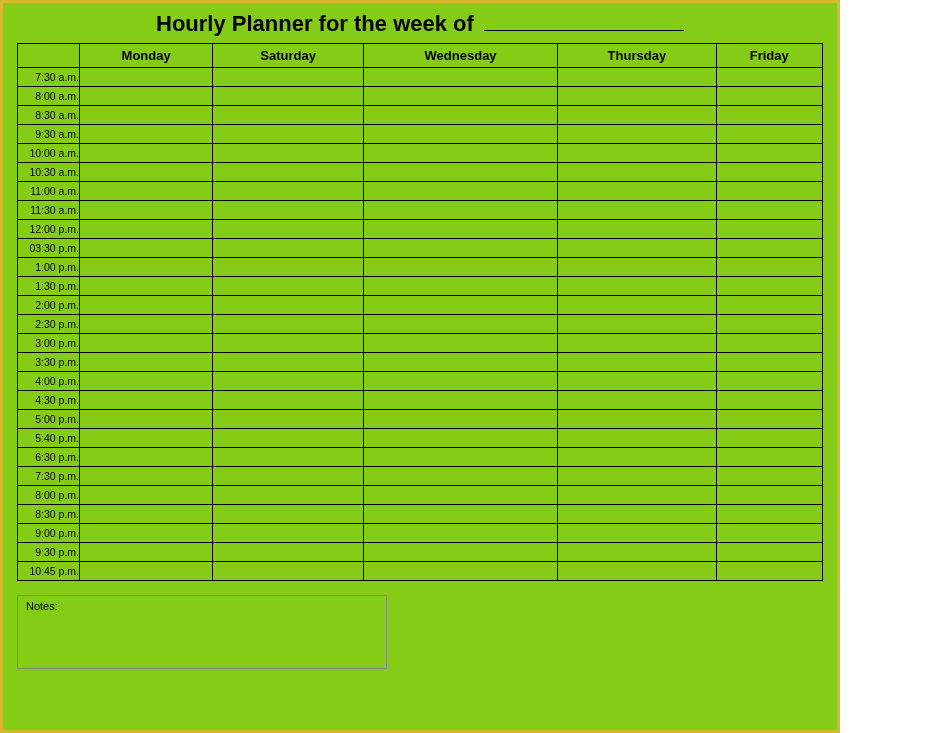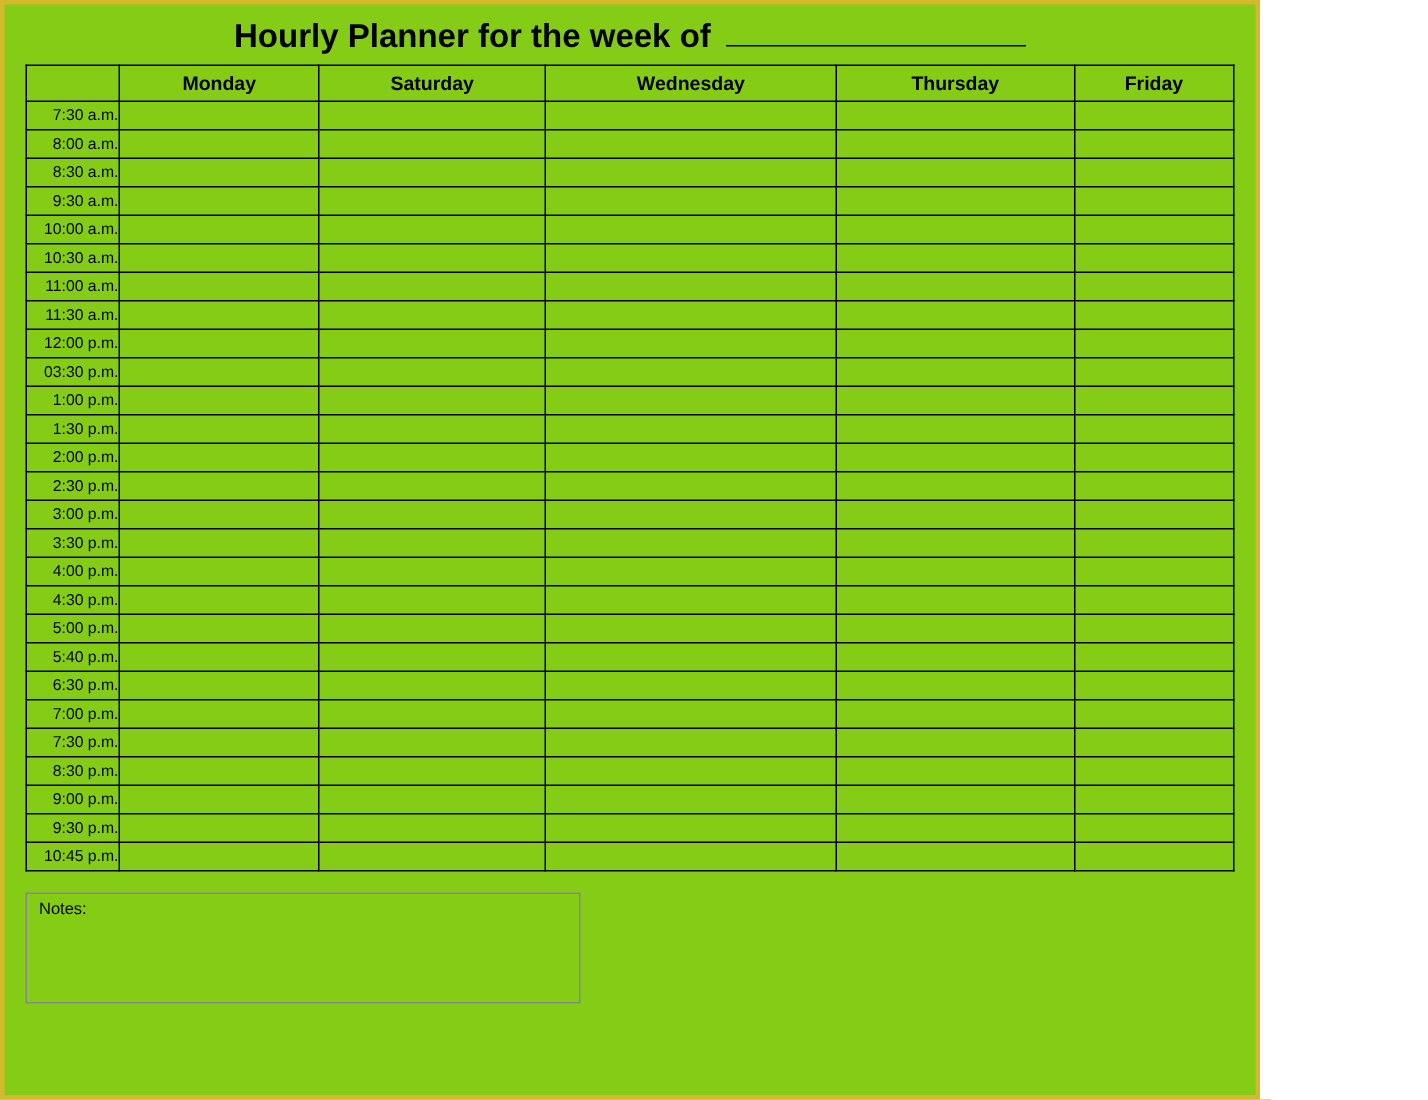--- a/index.html
+++ b/index.html
@@ -276,29 +276,29 @@
         </tr>
         <tr>
           <td class="time-cell">6:30 p.m.</td>
           <td></td>
           <td></td>
           <td></td>
           <td></td>
           <td></td>
         </tr>
         <tr>
-          <td class="time-cell">7:00 p.m.</td>
-          <td></td>
-          <td></td>
-          <td></td>
-          <td></td>
-          <td></td>
-        </tr>
-        <tr>
           <td class="time-cell">7:30 p.m.</td>
+          <td></td>
+          <td></td>
+          <td></td>
+          <td></td>
+          <td></td>
+        </tr>
+        <tr>
+          <td class="time-cell">8:00 p.m.</td>
           <td></td>
           <td></td>
           <td></td>
           <td></td>
           <td></td>
         </tr>
         <tr>
           <td class="time-cell">8:30 p.m.</td>
           <td></td>
           <td></td>

